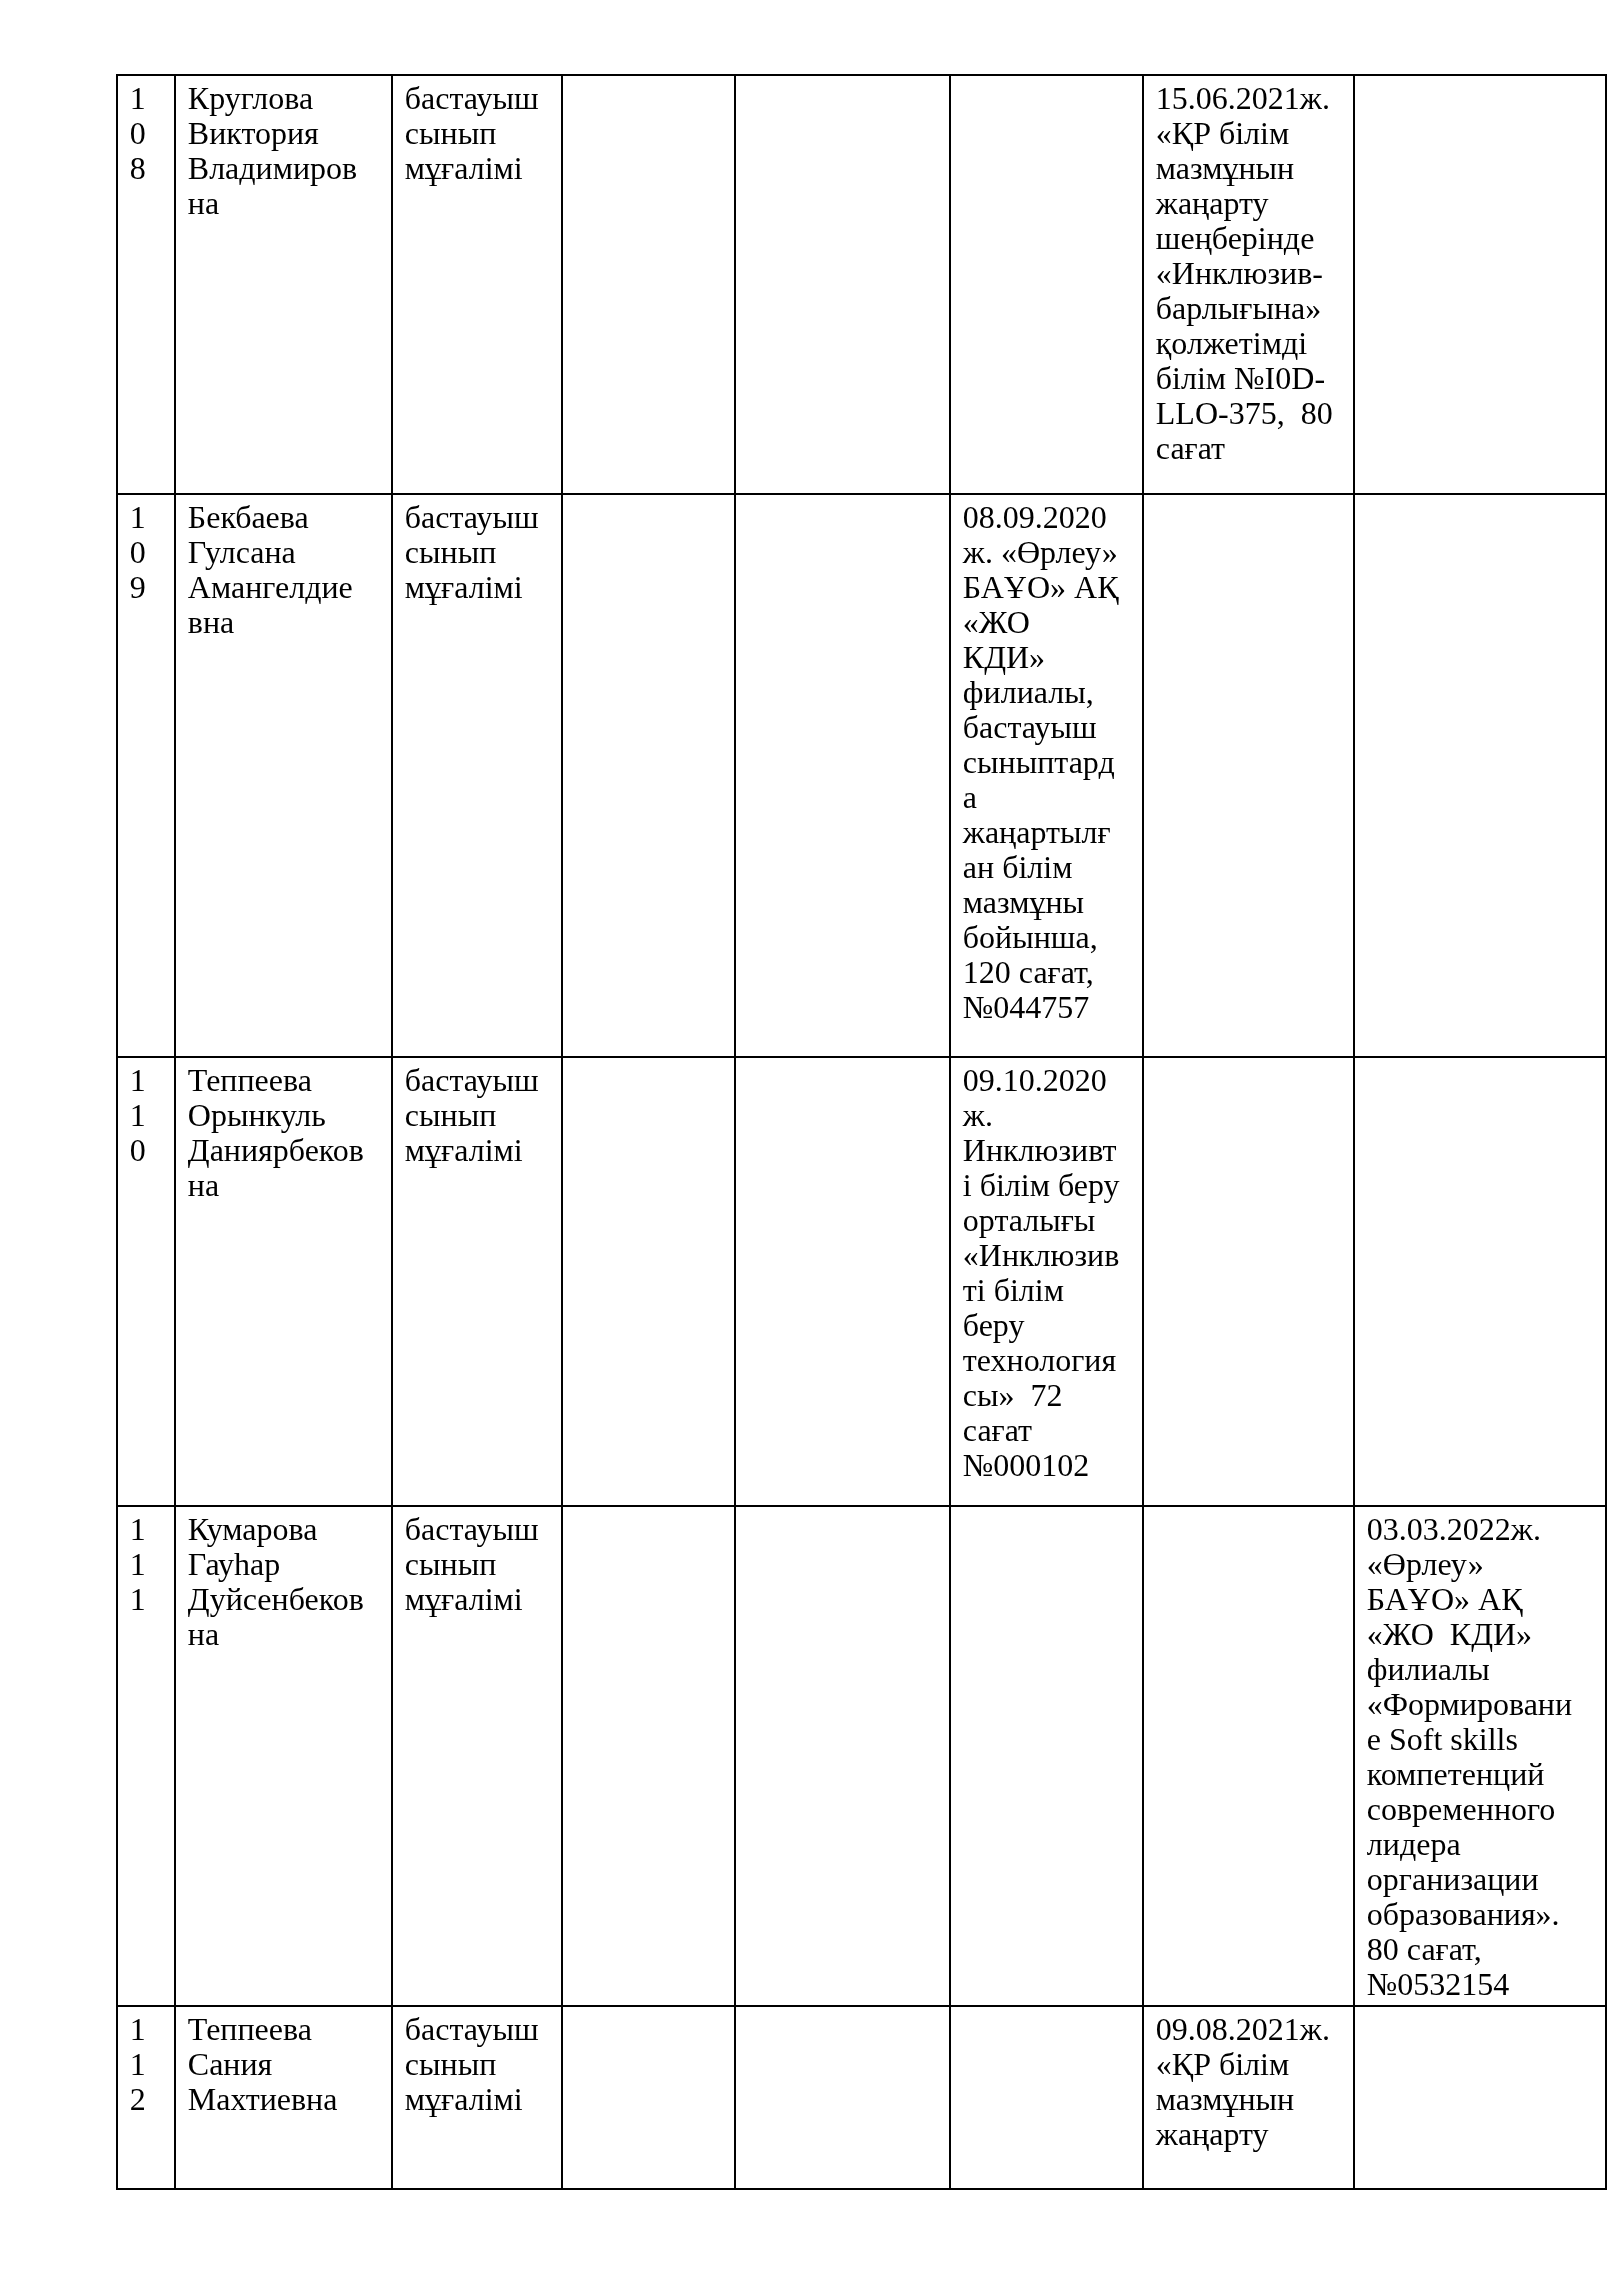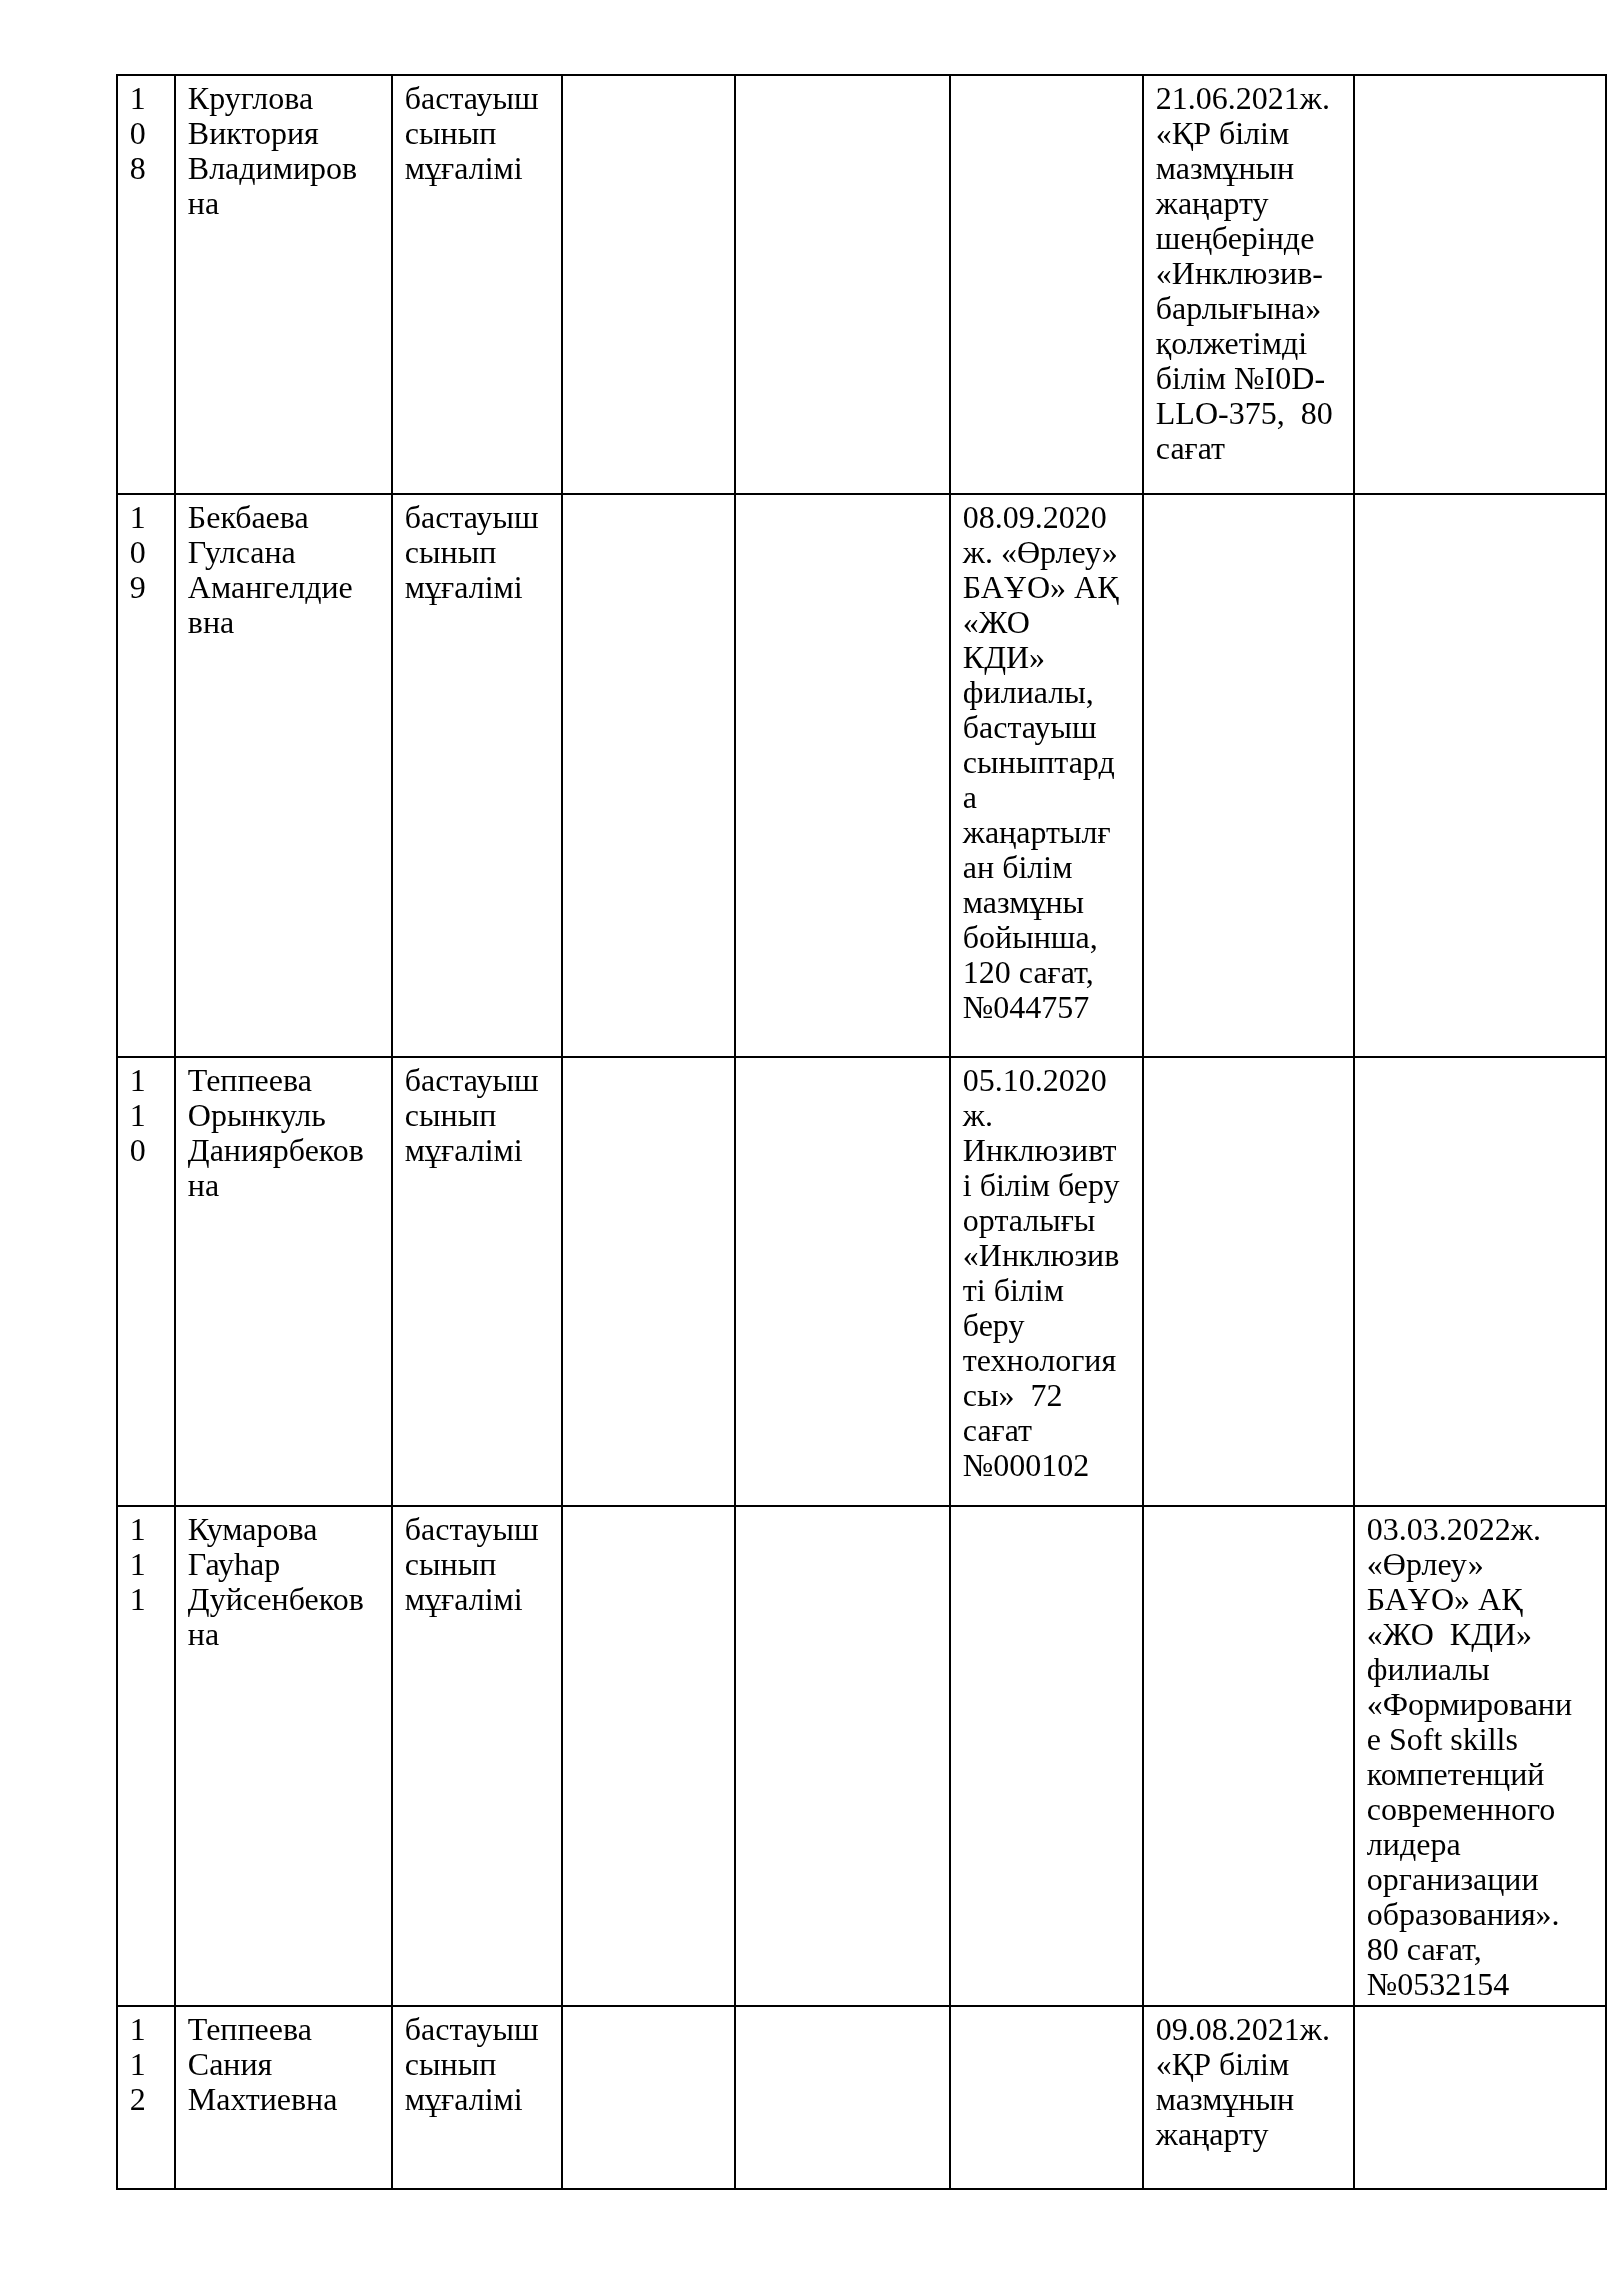--- a/index.html
+++ b/index.html
@@ -61,21 +61,21 @@
           <td>Круглова
 Виктория
 Владимиров
 на</td>
           <td>бастауыш
 сынып
 мұғалімі</td>
           <td></td>
           <td></td>
           <td></td>
-          <td>21.06.2021ж.
+          <td>15.06.2021ж.
 «ҚР білім
 мазмұнын
 жаңарту
 шеңберінде
 «Инклюзив-
 барлығына»
 қолжетімді
 білім №I0D-
 LLO-375,  80
 сағат</td>
@@ -118,21 +118,21 @@
 0</td>
           <td>Теппеева
 Орынкуль
 Даниярбеков
 на</td>
           <td>бастауыш
 сынып
 мұғалімі</td>
           <td></td>
           <td></td>
-          <td>05.10.2020
+          <td>09.10.2020
 ж.
 Инклюзивт
 і білім беру
 орталығы
 «Инклюзив
 ті білім
 беру
 технология
 сы»  72
 сағат

